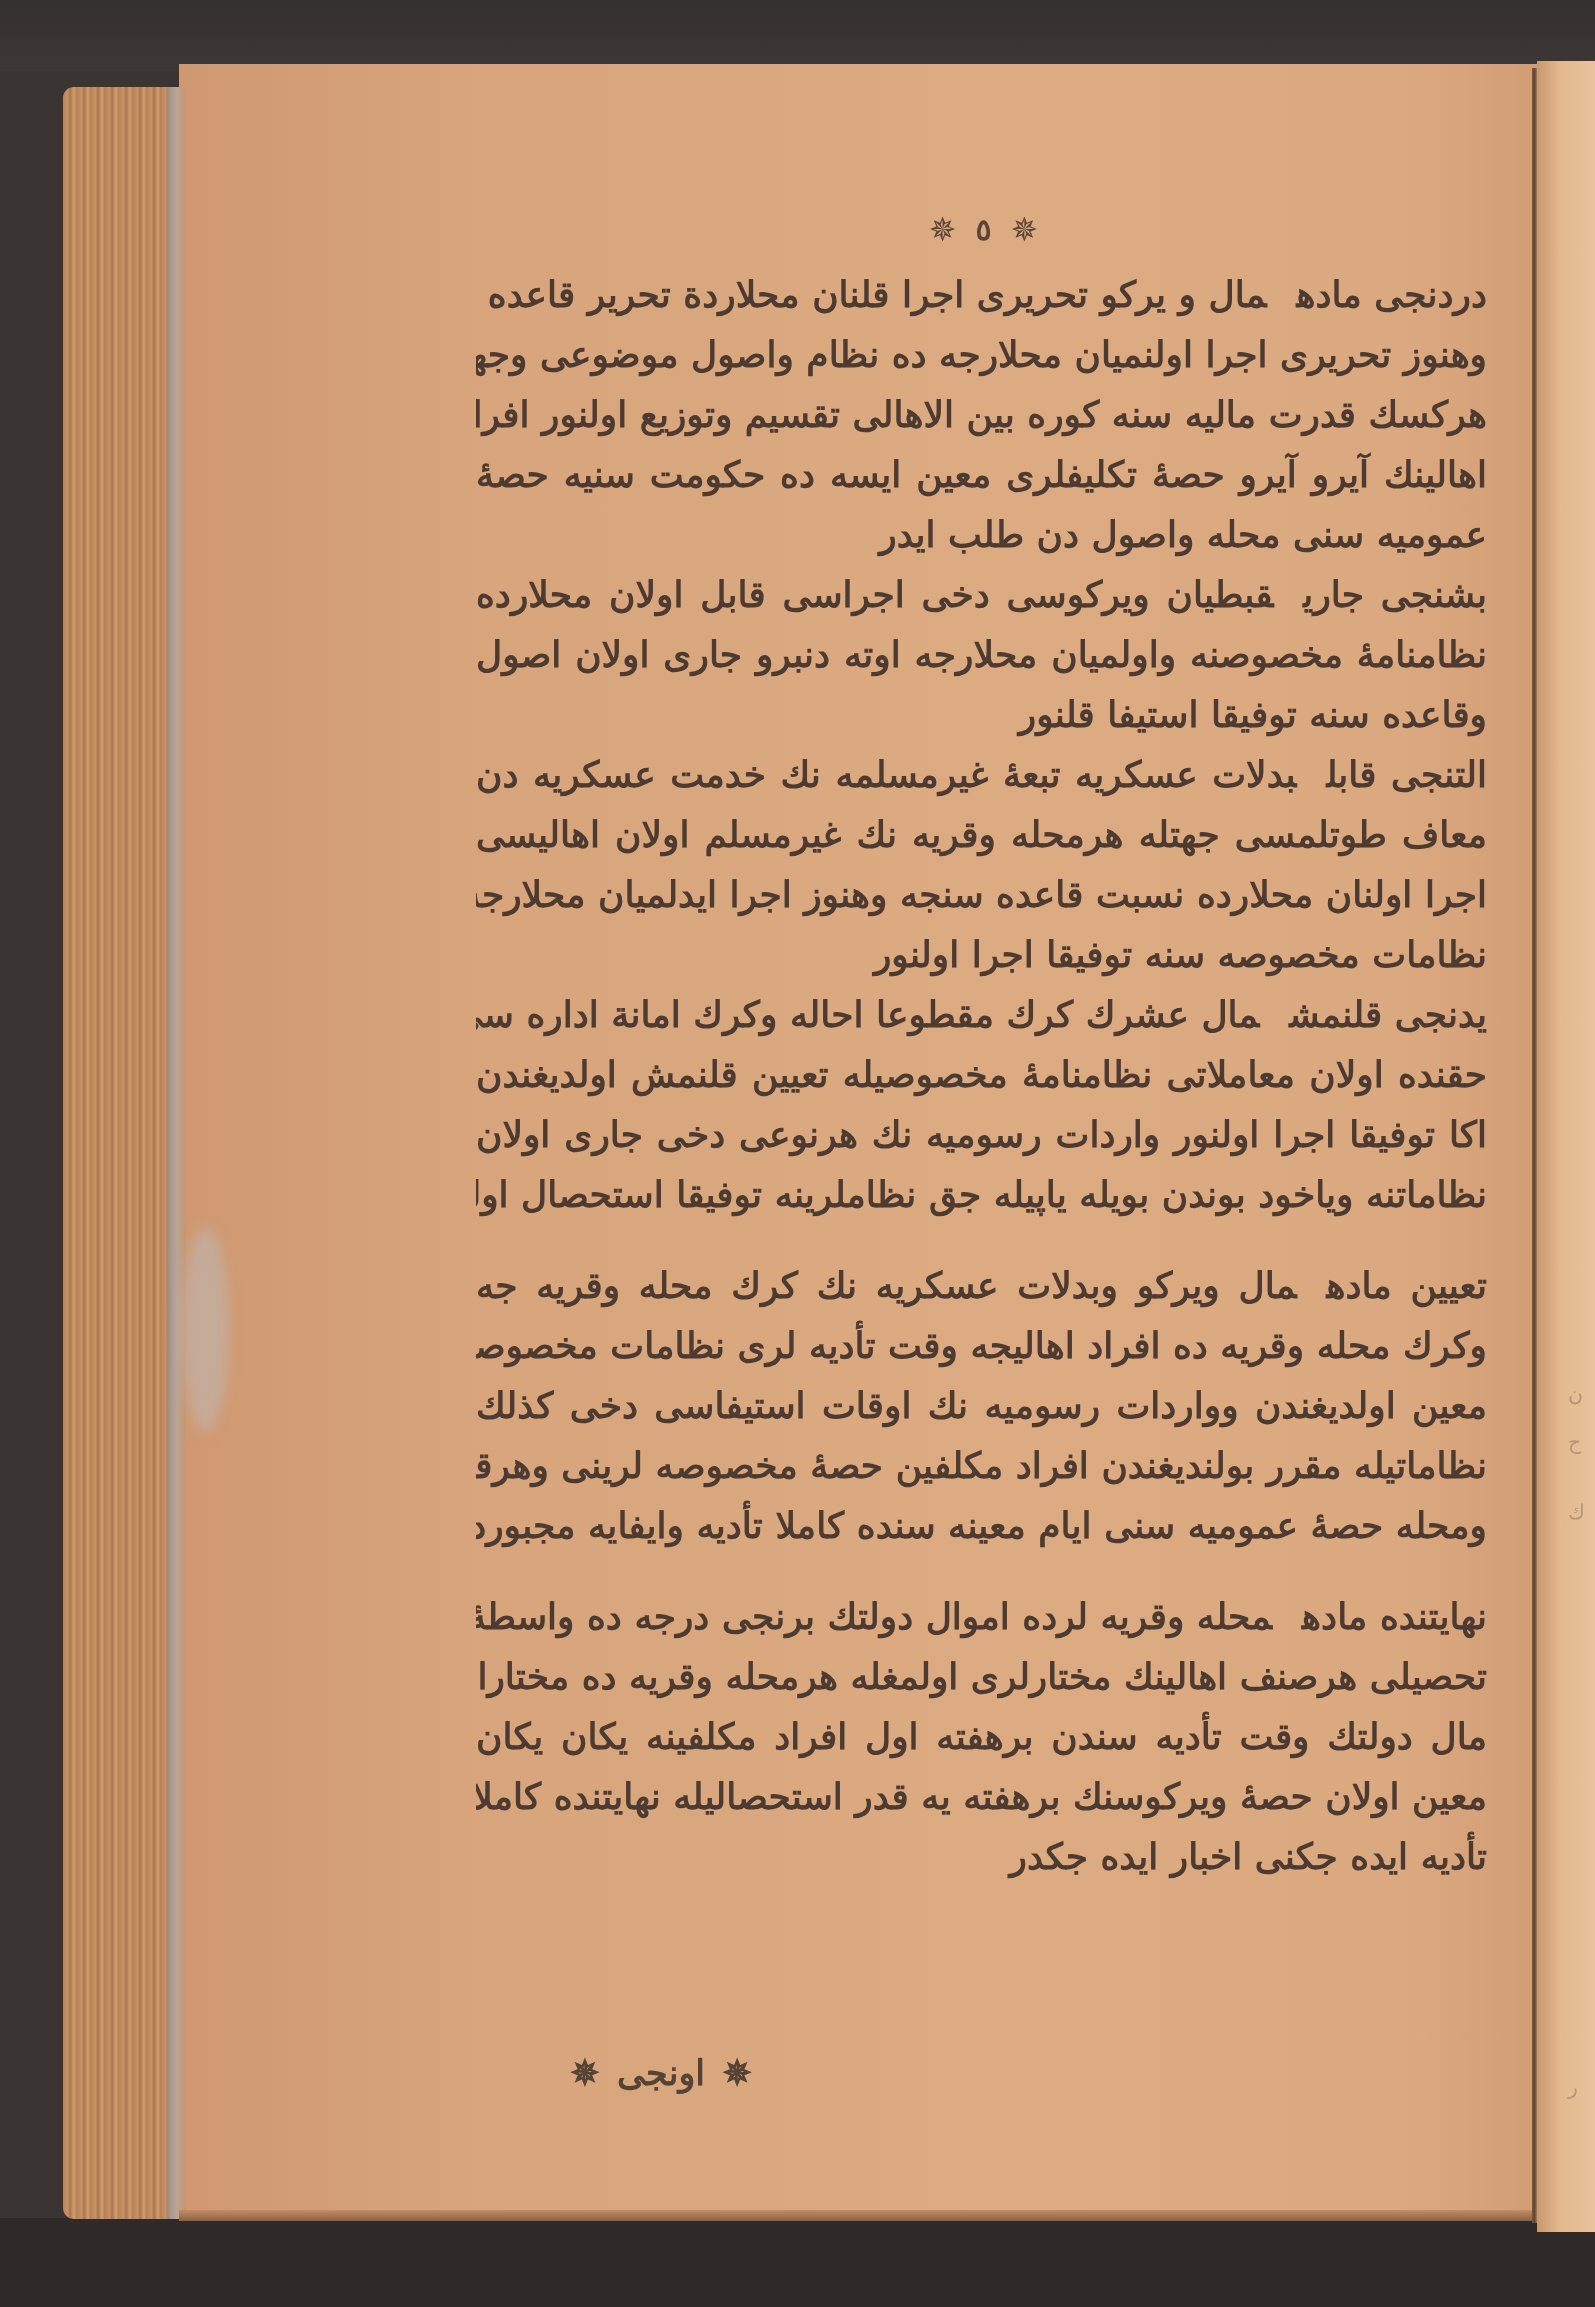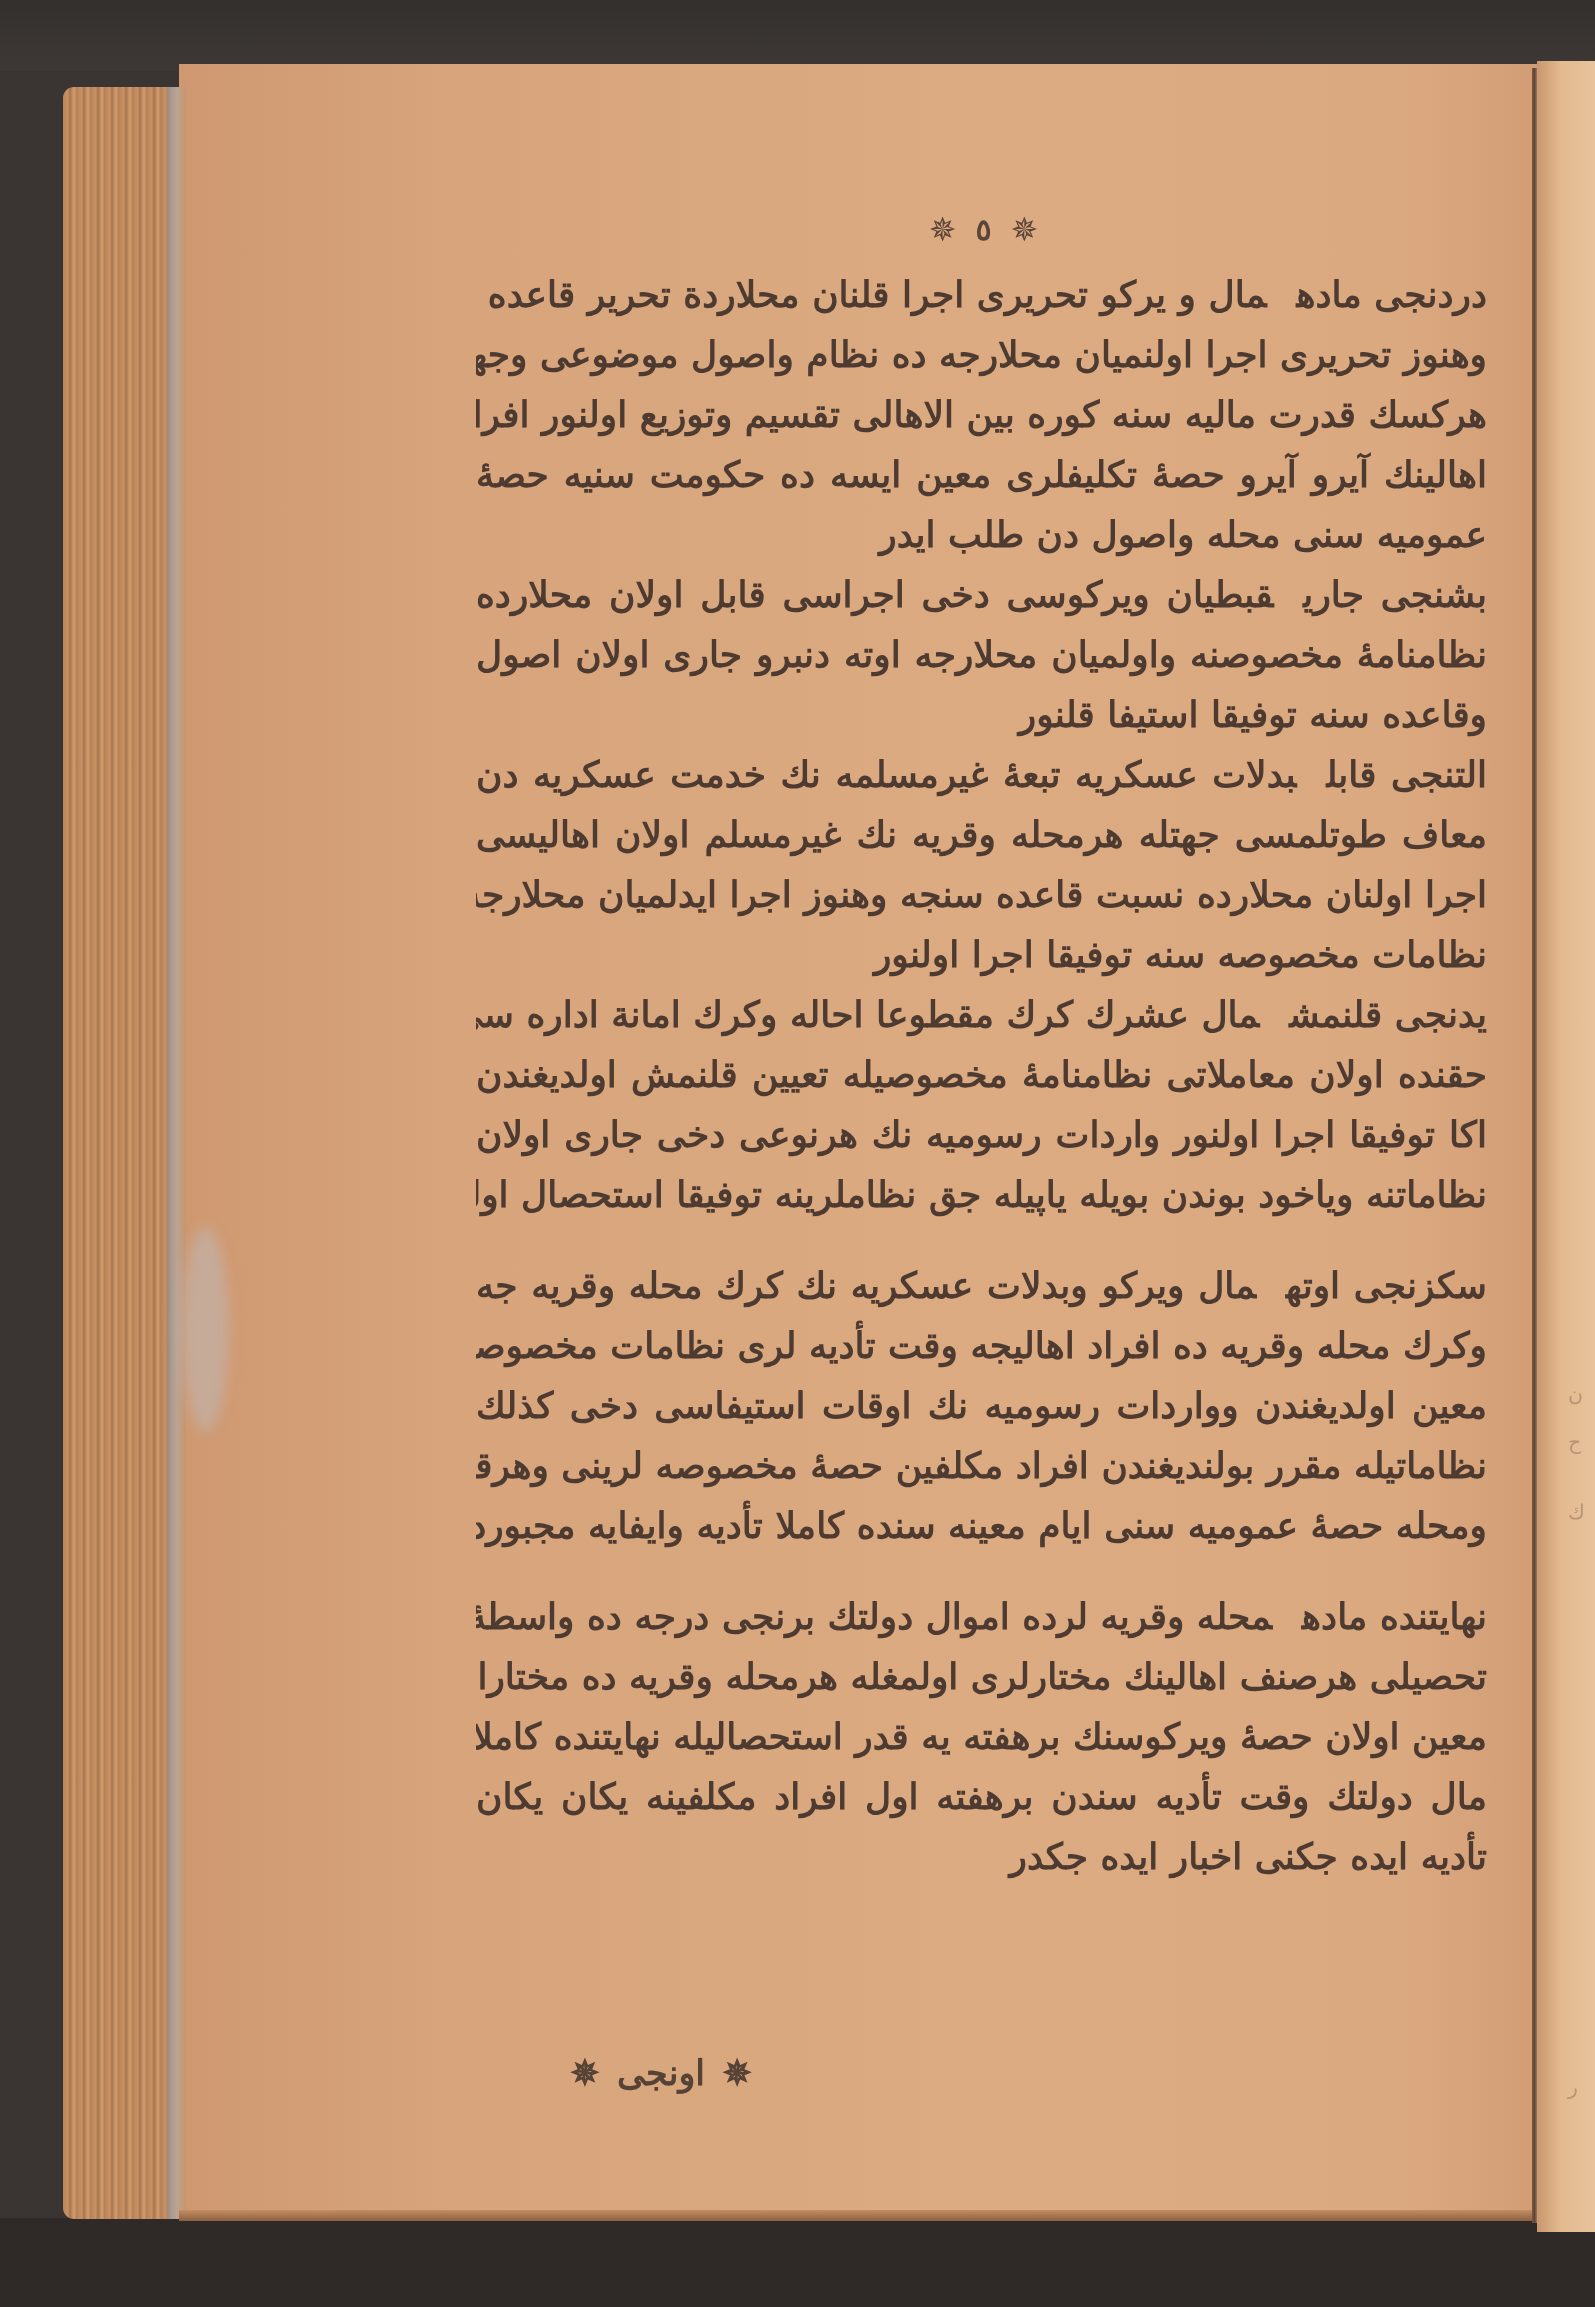--- a/index.html
+++ b/index.html
@@ -103,33 +103,33 @@
 
   <div>
     <span class="text-line"><span class="article-label">یدنجی قلنمش</span><span>مال عشرك كرك مقطوعا احاله وكرك امانة اداره سی</span></span>
     <span class="text-line">حقنده اولان معاملاتی نظامنامهٔ مخصوصیله تعیین قلنمش اولدیغندن</span>
     <span class="text-line">اكا توفیقا اجرا اولنور واردات رسومیه نك هرنوعی دخی جاری اولان</span>
     <span class="text-line">نظاماتنه ویاخود بوندن بویله یاپیله جق نظاملرینه توفیقا استحصال اولنور</span>
   </div>
   <div class="para-gap"></div>
 
   <div>
-    <span class="text-line"><span class="article-label">سكزنجی اوته</span><span>مال ویركو وبدلات عسكریه نك كرك محله وقریه جه</span></span>
+    <span class="text-line"><span class="article-label">تعیین ماده</span><span>مال ویركو وبدلات عسكریه نك كرك محله وقریه جه</span></span>
     <span class="text-line">وكرك محله وقریه ده افراد اهالیجه وقت تأدیه لری نظامات مخصوصه لریله</span>
     <span class="text-line">معین اولدیغندن وواردات رسومیه نك اوقات استیفاسی دخی كذلك</span>
     <span class="text-line">نظاماتیله مقرر بولندیغندن افراد مكلفین حصهٔ مخصوصه لرینی وهرقریه</span>
     <span class="text-line">ومحله حصهٔ عمومیه سنی ایام معینه سنده كاملا تأدیه وایفایه مجبوردر</span>
   </div>
   <div class="para-gap"></div>
 
   <div>
     <span class="text-line"><span class="article-label">نهایتنده ماده</span><span>محله وقریه لرده اموال دولتك برنجی درجه ده واسطهٔ</span></span>
     <span class="text-line">تحصیلی هرصنف اهالینك مختارلری اولمغله هرمحله وقریه ده مختاران</span>
+    <span class="text-line">مال دولتك وقت تأدیه سندن برهفته اول افراد مكلفینه یكان یكان</span>
     <span class="text-line">معین اولان حصهٔ ویركوسنك برهفته یه قدر استحصالیله نهایتنده كاملا</span>
-    <span class="text-line">مال دولتك وقت تأدیه سندن برهفته اول افراد مكلفینه یكان یكان</span>
     <span class="text-line last">تأدیه ایده جكنی اخبار ایده جكدر</span>
   </div>
 </div>
 
 <div class="footer-catchword">
   <span>✵</span>
   <span>اونجی</span>
   <span>✵</span>
 </div>
 

